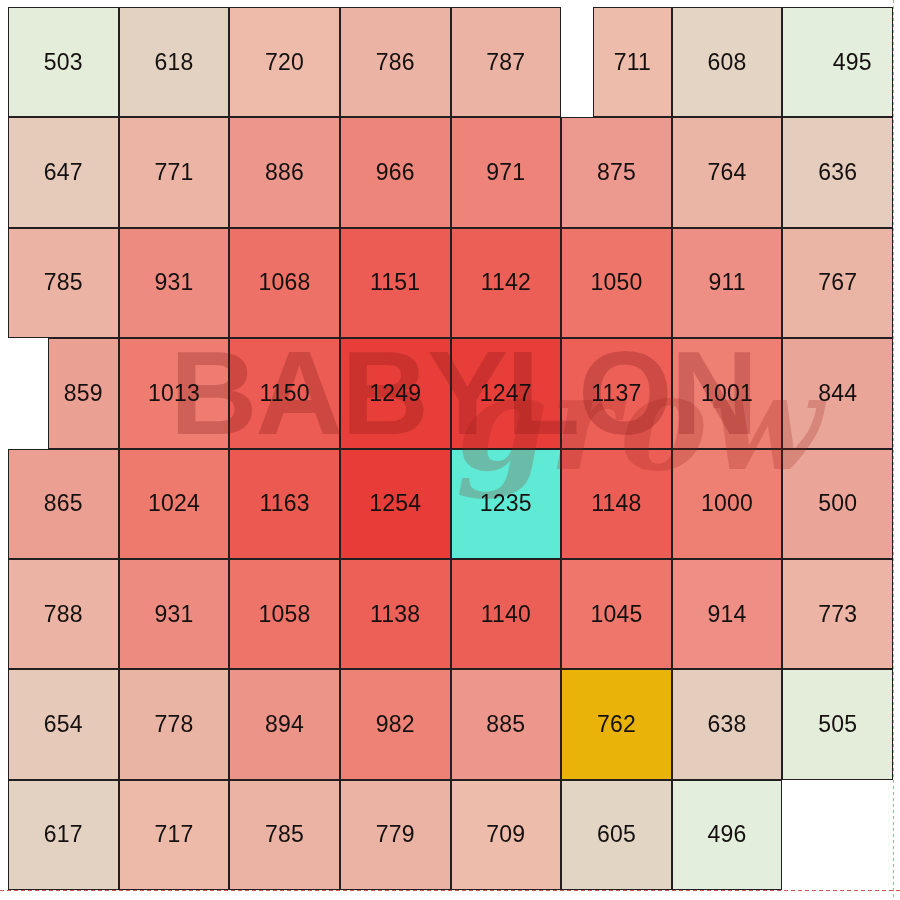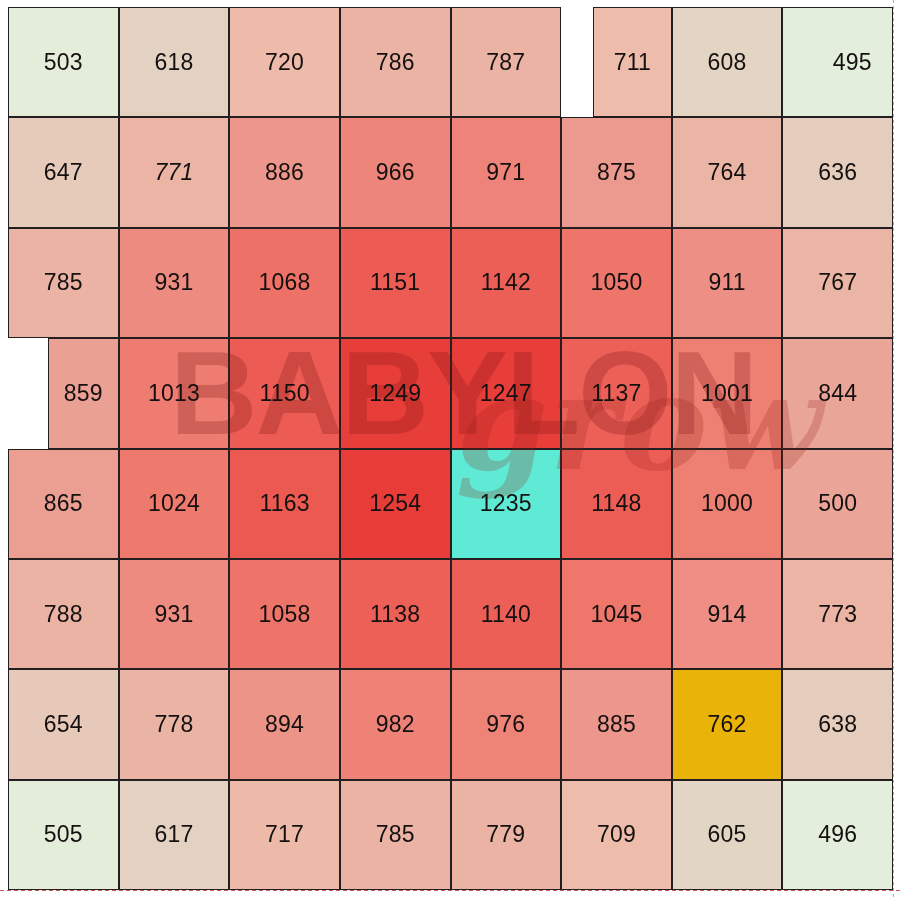--- a/index.html
+++ b/index.html
@@ -152,21 +152,21 @@
       </div>
       <div class="cell" style="background: rgb(227, 212, 196);">
         <span class="cell-value">608</span>
       </div>
       <div class="cell" style="background: rgb(228, 238, 220); padding-left: 29px;">
         <span class="cell-value">495</span>
       </div>
       <div class="cell" style="background: rgb(230, 203, 187);">
         <span class="cell-value">647</span>
       </div>
-      <div class="cell" style="background: rgb(235, 180, 165); font-style: italic;">
+      <div class="cell" style="background: rgb(235, 180, 165);">
         <span class="cell-value">771</span>
       </div>
       <div class="cell" style="background: rgb(237, 151, 140);">
         <span class="cell-value">886</span>
       </div>
       <div class="cell" style="background: rgb(238, 133, 122);">
         <span class="cell-value">966</span>
       </div>
       <div class="cell" style="background: rgb(238, 132, 121);">
         <span class="cell-value">971</span>
@@ -280,23 +280,20 @@
         <span class="cell-value">654</span>
       </div>
       <div class="cell" style="background: rgb(234, 180, 164);">
         <span class="cell-value">778</span>
       </div>
       <div class="cell" style="background: rgb(237, 148, 137);">
         <span class="cell-value">894</span>
       </div>
       <div class="cell" style="background: rgb(238, 130, 119);">
         <span class="cell-value">982</span>
-      </div>
-      <div class="cell" style="background: rgb(238, 131, 120);">
-        <span class="cell-value">976</span>
       </div>
       <div class="cell" style="background: rgb(237, 151, 140);">
         <span class="cell-value">885</span>
       </div>
       <div class="cell" style="background: #eab308;">
         <span class="cell-value">762</span>
       </div>
       <div class="cell" style="background: rgb(229, 205, 189);">
         <span class="cell-value">638</span>
       </div>

